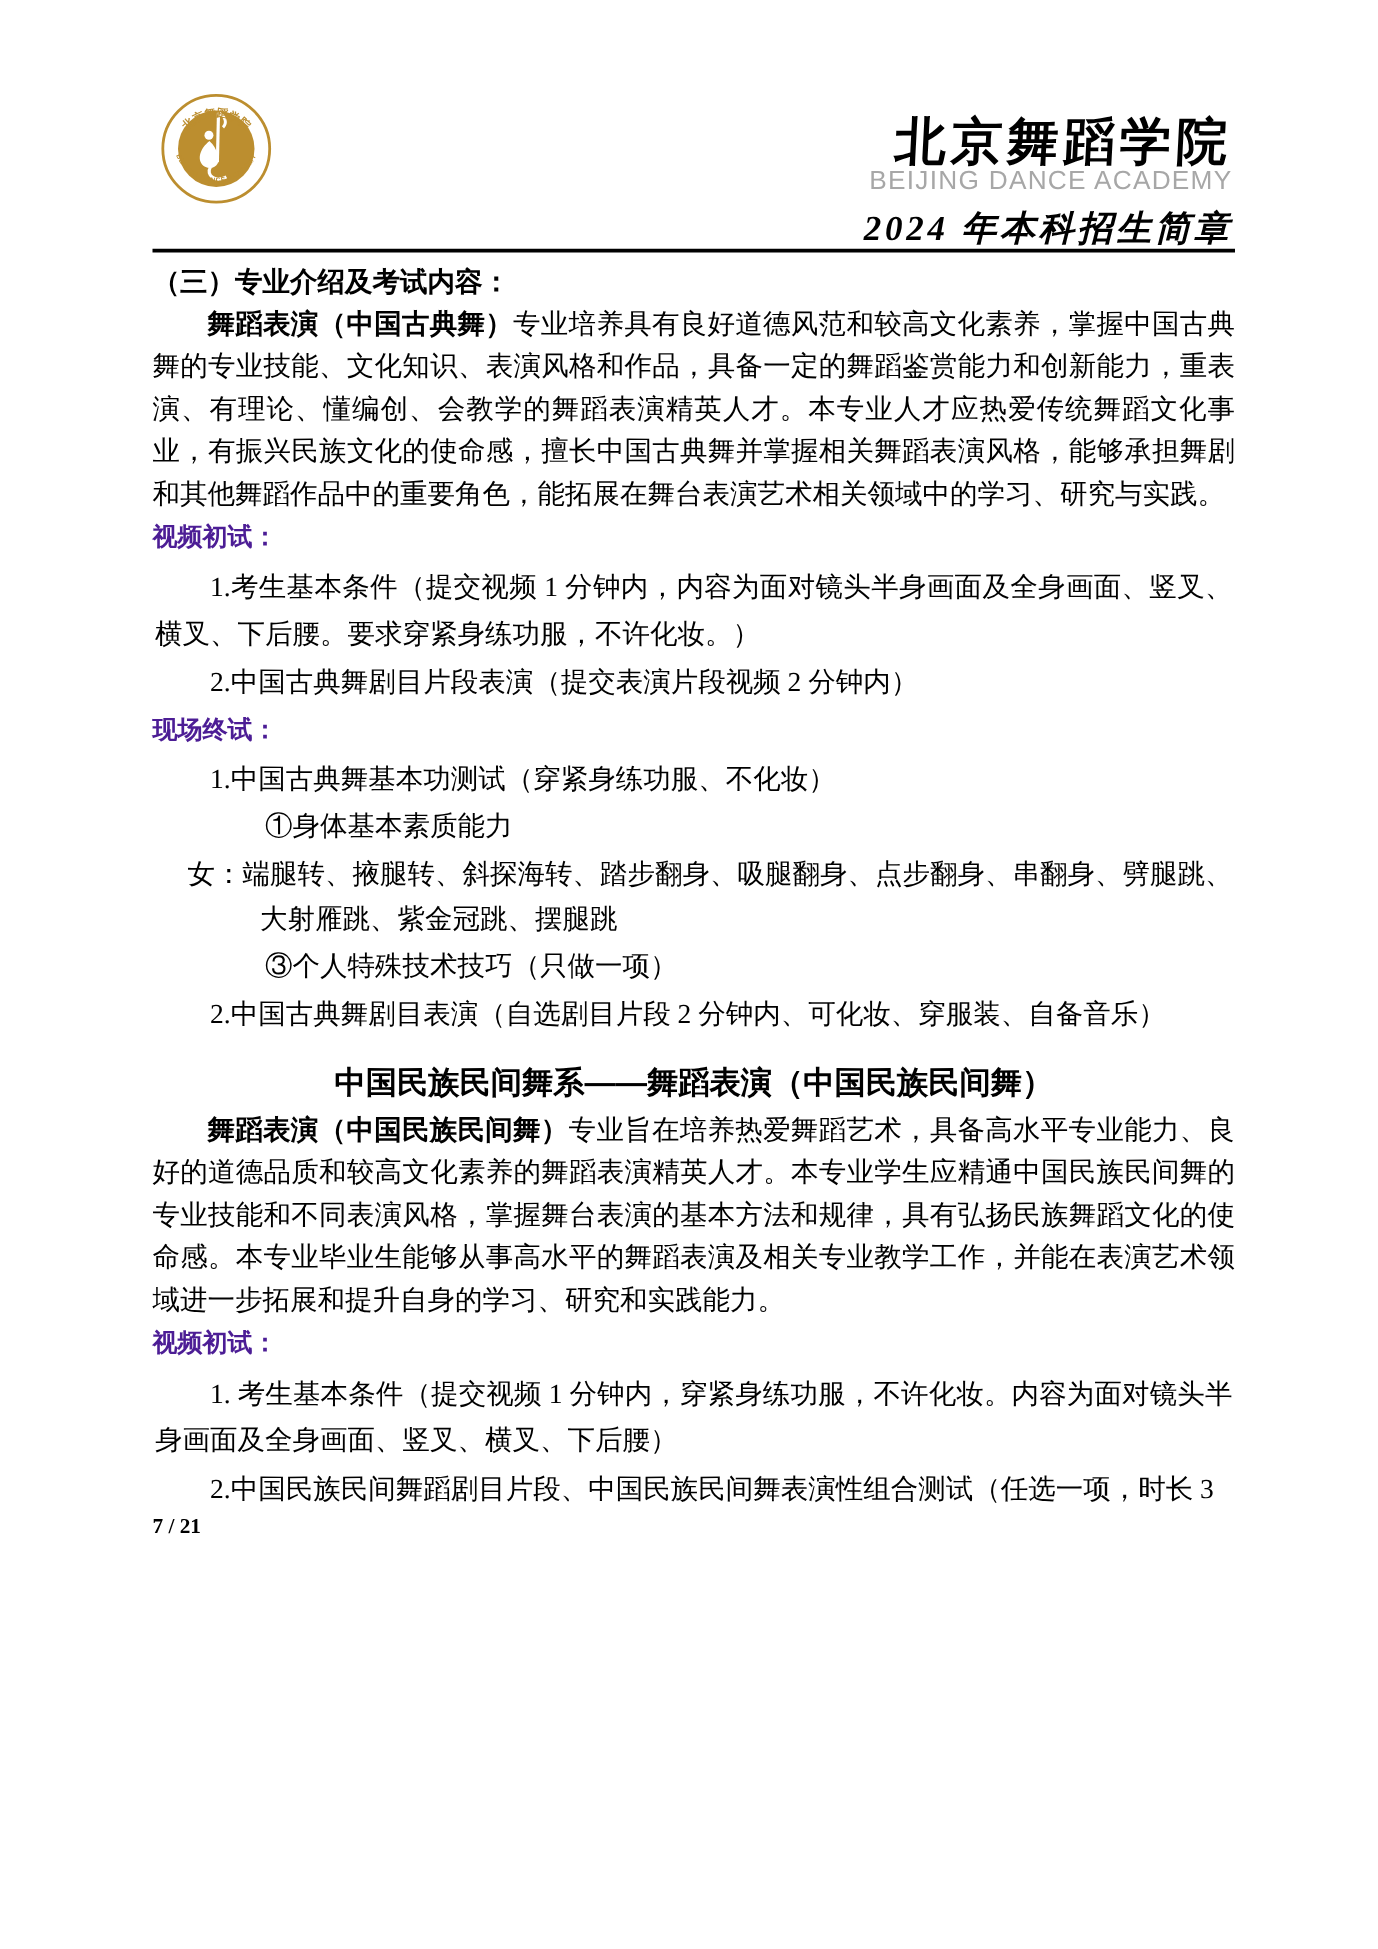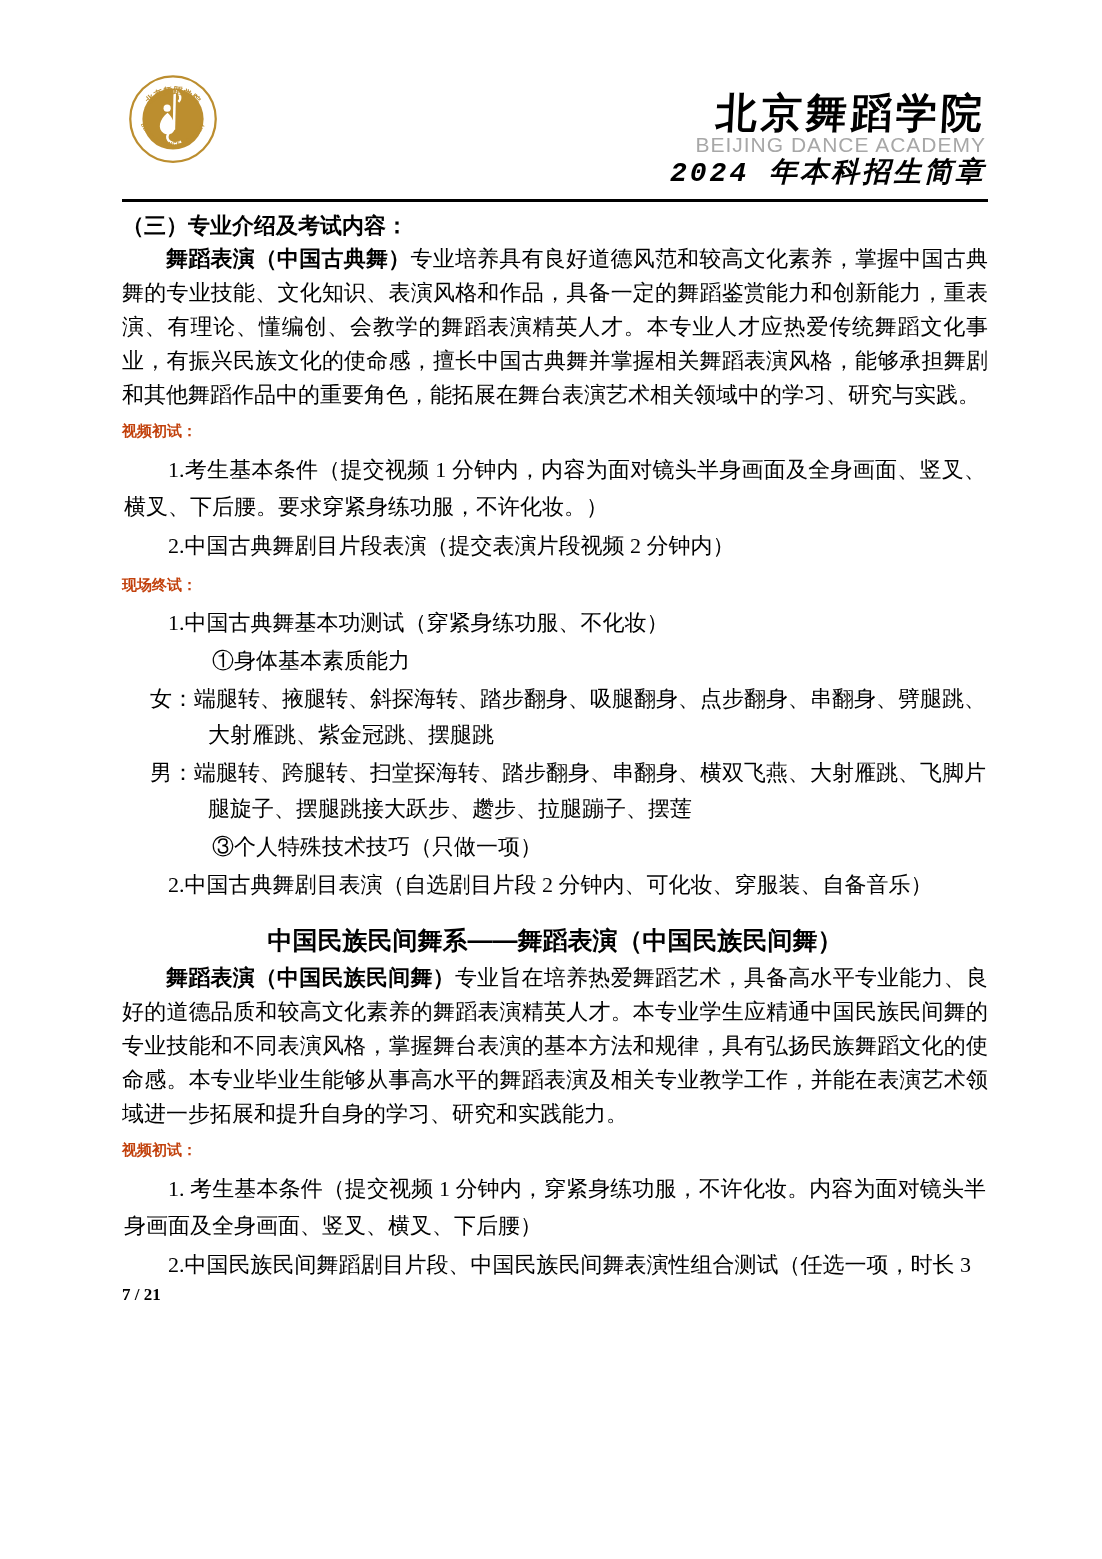--- a/index.html
+++ b/index.html
@@ -14,21 +14,21 @@
   .title-cn {
     font-size:41px; font-weight:bold; line-height:46px; letter-spacing:4px;
     font-family:"Liberation Serif","DejaVu Serif",serif; transform:skewX(-3deg);
   }
   .title-en {
     font-size:21px; line-height:22px; color:#a7a7a7; letter-spacing:1px;
     font-family:"Liberation Sans","DejaVu Sans",sans-serif; margin-top:-2px;
   }
   .subtitle {
     font-size:28px; font-weight:bold; font-style:italic; line-height:32px;
-    letter-spacing:3px; margin-top:2px;font-family:Liberation Mono, monospace;
+    letter-spacing:3px; margin-top:12px;
   }
   .divider { height:3px; background:#000; margin:0 114px 0 122px; }
   
   .content { margin:0 114px 0 122px; }
   .heading {
     font-family:"Liberation Sans","DejaVu Sans",sans-serif;
     font-size:22px; font-weight:bold; line-height:32px; margin:8px 0 0 0;
   }
   .sec-title {
     font-family:"Liberation Sans","DejaVu Sans",sans-serif; text-align:center;
@@ -37,21 +37,21 @@
   .sec-title.mt2 { margin-top:16px; }
   .para {
     font-size:22px; line-height:34px; margin:0; text-align:justify;
     text-indent:2em;
   }
   .para b {
     font-family:"Liberation Sans","DejaVu Sans",sans-serif; font-weight:bold;
   }
   .label {
     font-family:"Liberation Sans","DejaVu Sans",sans-serif;
-    font-size:15px; font-weight:bold; line-height:37px; margin:0; color:#c2410c;
+    font-size:20px; font-weight:bold; line-height:37px; margin:0; color:#4c1d95;
   }
   .item { font-size:22px; line-height:37px; margin:2px; text-align:justify; }
   .item.live { line-height:36px; }
   .ind2 { text-indent:2em; }
   .ind4 { text-indent:4em; }
   .hang { padding-left:84px; text-indent:-58px; }
   
   .footer {
     text-align:left; font-size:17px; font-weight:bold; line-height:20px;
     margin-top:2px;
@@ -100,21 +100,20 @@
     <p class="para"><b>舞蹈表演（中国古典舞）</b><span>专业培养具有良好道德风范和较高文化素养，掌握中国古典舞的专业技能、文化知识、表演风格和作品，具备一定的舞蹈鉴赏能力和创新能力，重表演、有理论、懂编创、会教学的舞蹈表演精英人才。本专业人才应热爱传统舞蹈文化事业，有振兴民族文化的使命感，擅长中国古典舞并掌握相关舞蹈表演风格，能够承担舞剧和其他舞蹈作品中的重要角色，能拓展在舞台表演艺术相关领域中的学习、研究与实践。</span></p>
 
     <p class="label">视频初试：</p>
     <p class="item ind2">1.考生基本条件（提交视频 1 分钟内，内容为面对镜头半身画面及全身画面、竖叉、横叉、下后腰。要求穿紧身练功服，不许化妆。）</p>
     <p class="item ind2">2.中国古典舞剧目片段表演（提交表演片段视频 2 分钟内）</p>
 
     <p class="label">现场终试：</p>
     <p class="item live ind2">1.中国古典舞基本功测试（穿紧身练功服、不化妆）</p>
     <p class="item live ind4">①身体基本素质能力</p>
     <p class="item live hang">女：端腿转、掖腿转、斜探海转、踏步翻身、吸腿翻身、点步翻身、串翻身、劈腿跳、大射雁跳、紫金冠跳、摆腿跳</p>
-    <p class="item live hang">男：端腿转、跨腿转、扫堂探海转、踏步翻身、串翻身、横双飞燕、大射雁跳、飞脚片腿旋子、摆腿跳接大跃步、趱步、拉腿蹦子、摆莲</p>
     <p class="item live ind4">③个人特殊技术技巧（只做一项）</p>
     <p class="item live ind2">2.中国古典舞剧目表演（自选剧目片段 2 分钟内、可化妆、穿服装、自备音乐）</p>
 
     <h3 class="sec-title mt2">中国民族民间舞系——舞蹈表演（中国民族民间舞）</h3>
     <p class="para"><b>舞蹈表演（中国民族民间舞）</b><span>专业旨在培养热爱舞蹈艺术，具备高水平专业能力、良好的道德品质和较高文化素养的舞蹈表演精英人才。本专业学生应精通中国民族民间舞的专业技能和不同表演风格，掌握舞台表演的基本方法和规律，具有弘扬民族舞蹈文化的使命感。本专业毕业生能够从事高水平的舞蹈表演及相关专业教学工作，并能在表演艺术领域进一步拓展和提升自身的学习、研究和实践能力。</span></p>
 
     <p class="label">视频初试：</p>
     <p class="item ind2">1. 考生基本条件（提交视频 1 分钟内，穿紧身练功服，不许化妆。内容为面对镜头半身画面及全身画面、竖叉、横叉、下后腰）</p>
     <p class="item ind2">2.中国民族民间舞蹈剧目片段、中国民族民间舞表演性组合测试（任选一项，时长 3</p>
 

